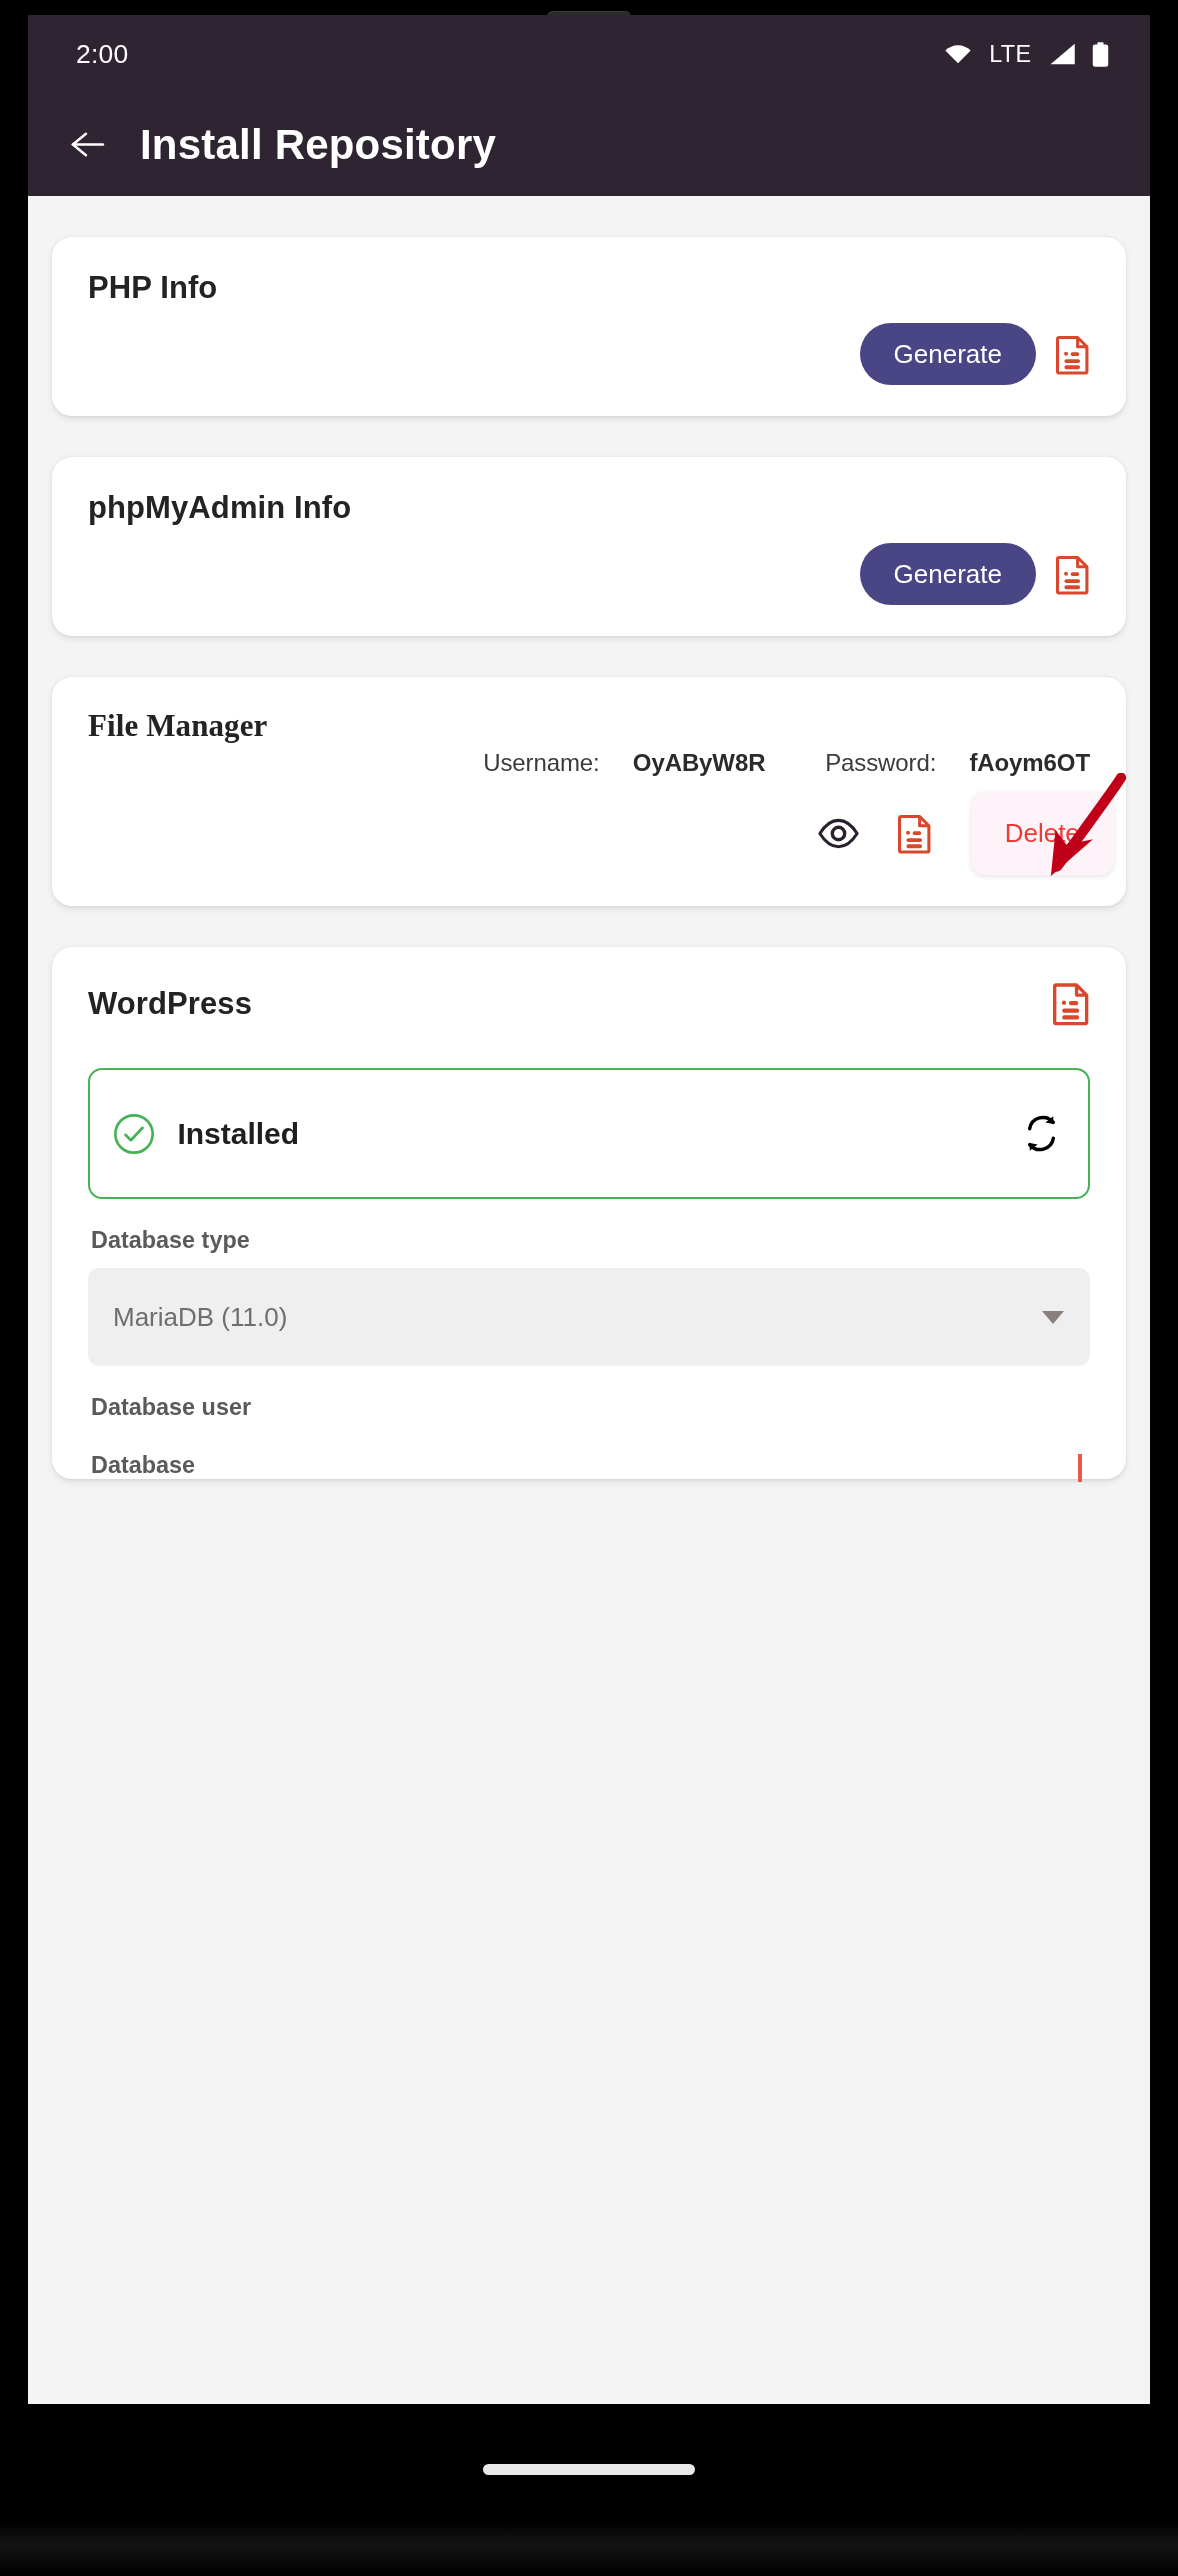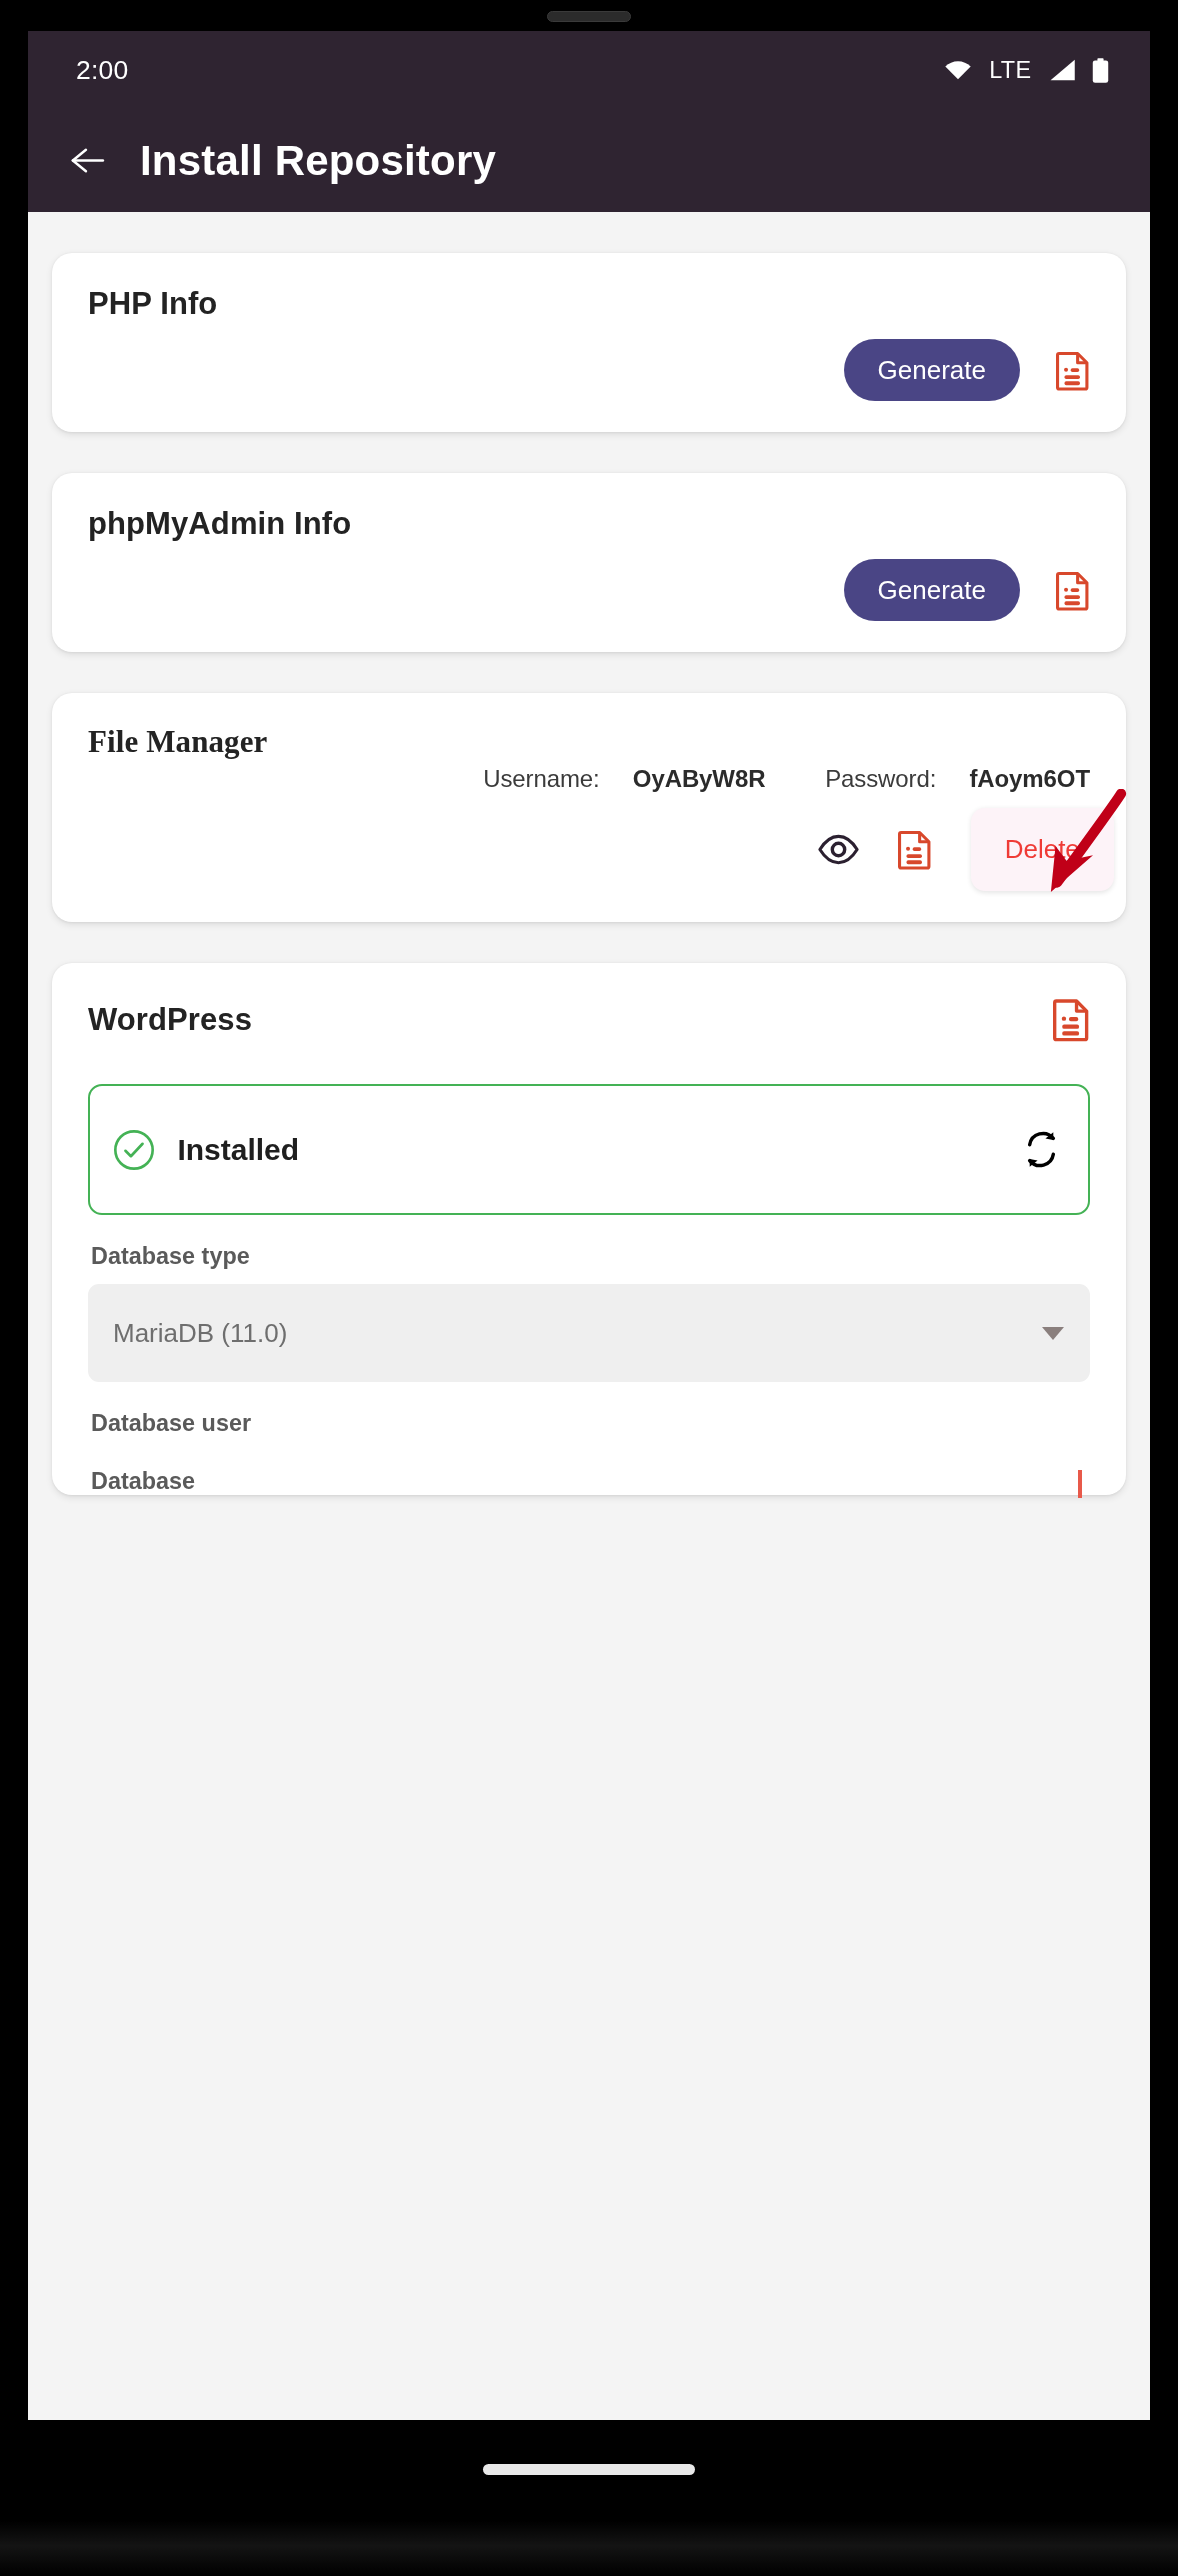--- a/index.html
+++ b/index.html
@@ -27,21 +27,21 @@
     width:212px; height:11px; border-radius:6.2px;
     background:#e8e8e8;
   }
   .frame-glow{
     position:absolute; left:0; bottom:0; width:1178px; height:55px;
     background:linear-gradient(to bottom, #000 0%, #141414 45%, #000 100%);
   }
 
   
   .screen{
-    position:absolute; left:28px; top:31px;
+    position:absolute; left:28px; top:15px;
     width:1122px; height:2389px;
     background:#f4f4f4;
     overflow:hidden;
   }
 
   
   .status-bar{
     position:relative;
     height:78px;
     background:#2f2431;
@@ -101,21 +101,21 @@
     font-weight:700;
     color:#232323;
     letter-spacing:0.1px;
   }
 
   
   .info-card{ padding:33px 36px 31px 36px; }
   .info-card .card-title{ margin-bottom:17px; }
   .info-actions{
     display:flex; align-items:center; justify-content:flex-end;
-    gap:36px;
+    gap:20px;
   }
   .btn-generate{
     background:#4a4585;
     color:#ffffff;
     font-size:26px;
     font-weight:500;
     border:none;
     border-radius:34px;
     padding:0 34px;
     height:62px;

